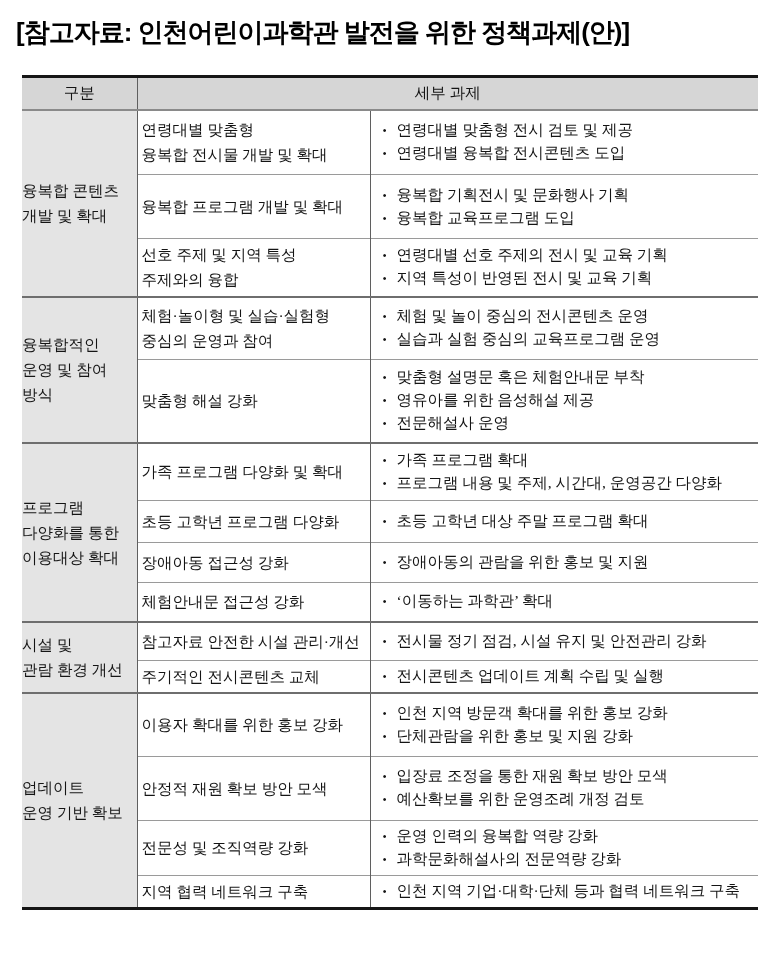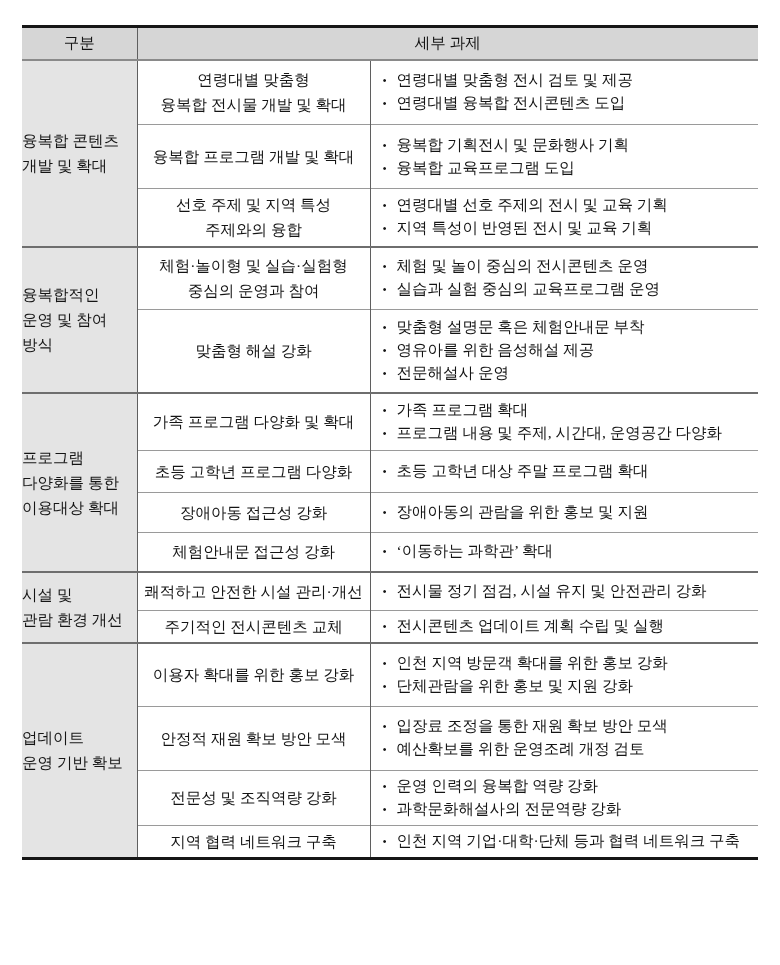--- a/index.html
+++ b/index.html
@@ -44,21 +44,21 @@
   }
   th.det-h { border-left: 1px solid #5f5f5f; }
   td.cat {
     background: #e4e4e4;
     text-align: left;
     white-space: pre-line;
     line-height: 25px;
     border-right: 1px solid #5f5f5f;
   }
   td.task {
-    text-align: center;
+    text-align: left;
     white-space: pre-line;
     line-height: 25px;
     border-right: 1px solid #5f5f5f;
     padding: 2px 4px;
   }
   td.details { padding: 4px 2px 4px 9px; }
   tr.gstart > td { border-top: 2px solid #6e6e6e; }
   tr.rsep   > td { border-top: 1px solid #9a9a9a; }
   .bullet-line {
     display: flex;
@@ -74,20 +74,21 @@
     text-align: left;
     padding-left: 3px;
     font-size: 12px;
   }
   .btxt { flex: none; }
 </style>
 </head>
 <body>
 
 <div class="page">
+  <h1 class="title">[참고자료: 인천어린이과학관 발전을 위한 정책과제(안)]</h1>
 
   <table class="policy-table">
     <colgroup>
       <col style="width:115px">
       <col style="width:233px">
       <col style="width:388px">
     </colgroup>
     <thead>
       <tr style="height:33px">
         <th class="cat-h">구분</th>
@@ -215,21 +216,21 @@
           <div class="bullet-line">
               <span class="bullet">•</span>
               <span class="btxt">‘이동하는 과학관’ 확대</span>
             </div>
         </td>
       </tr>
 
       <tr class="gstart" style="height:39px">
         <td class="cat" rowspan="2">시설 및
 관람 환경 개선</td>
-        <td class="task">쾌적하고 안전한 시설 관리·개선</td>
+        <td class="task">참고자료 안전한 시설 관리·개선</td>
         <td class="details">
           <div class="bullet-line">
               <span class="bullet">•</span>
               <span class="btxt">전시물 정기 점검, 시설 유지 및 안전관리 강화</span>
             </div>
         </td>
       </tr>
       <tr class="rsep" style="height:26px">
         <td class="task">주기적인 전시콘텐츠 교체</td>
         <td class="details">

